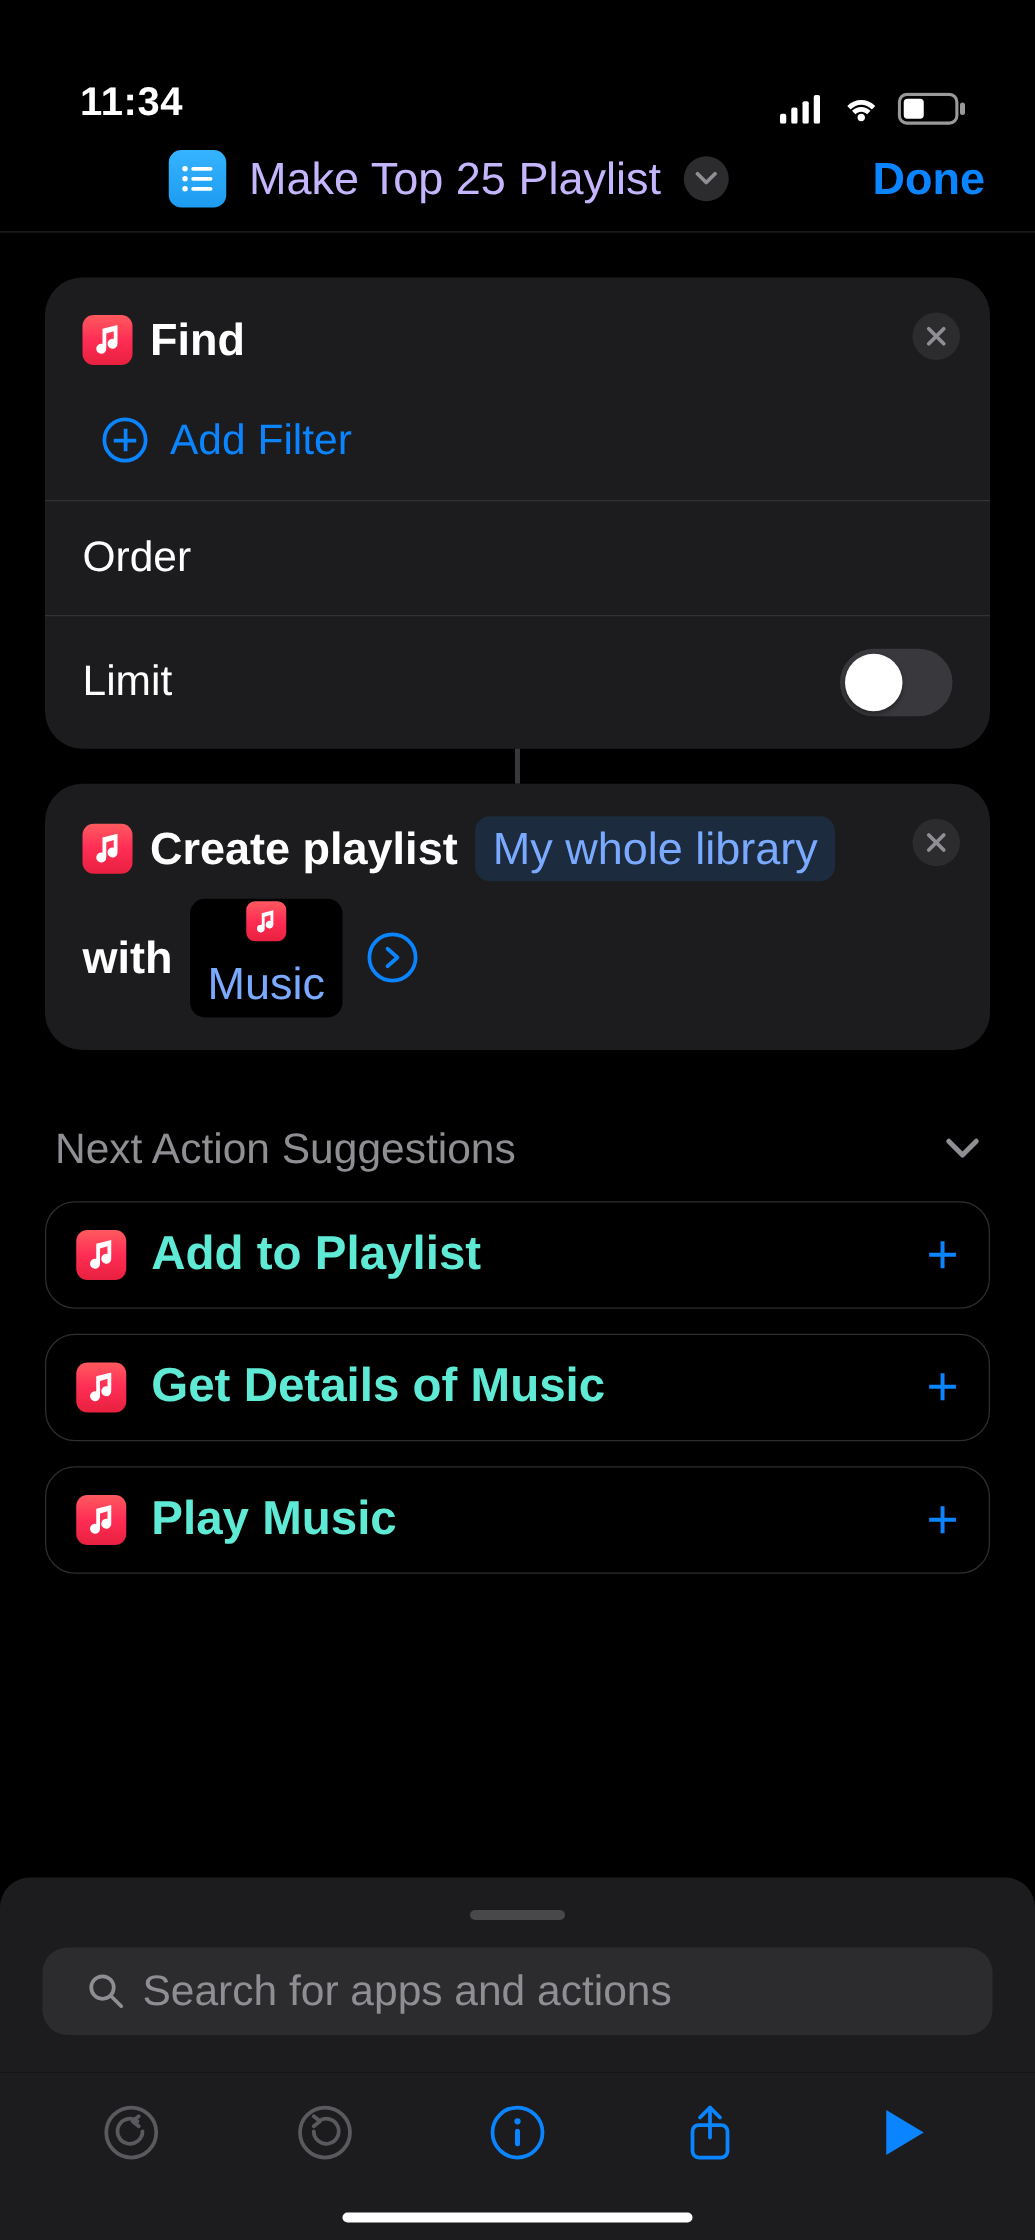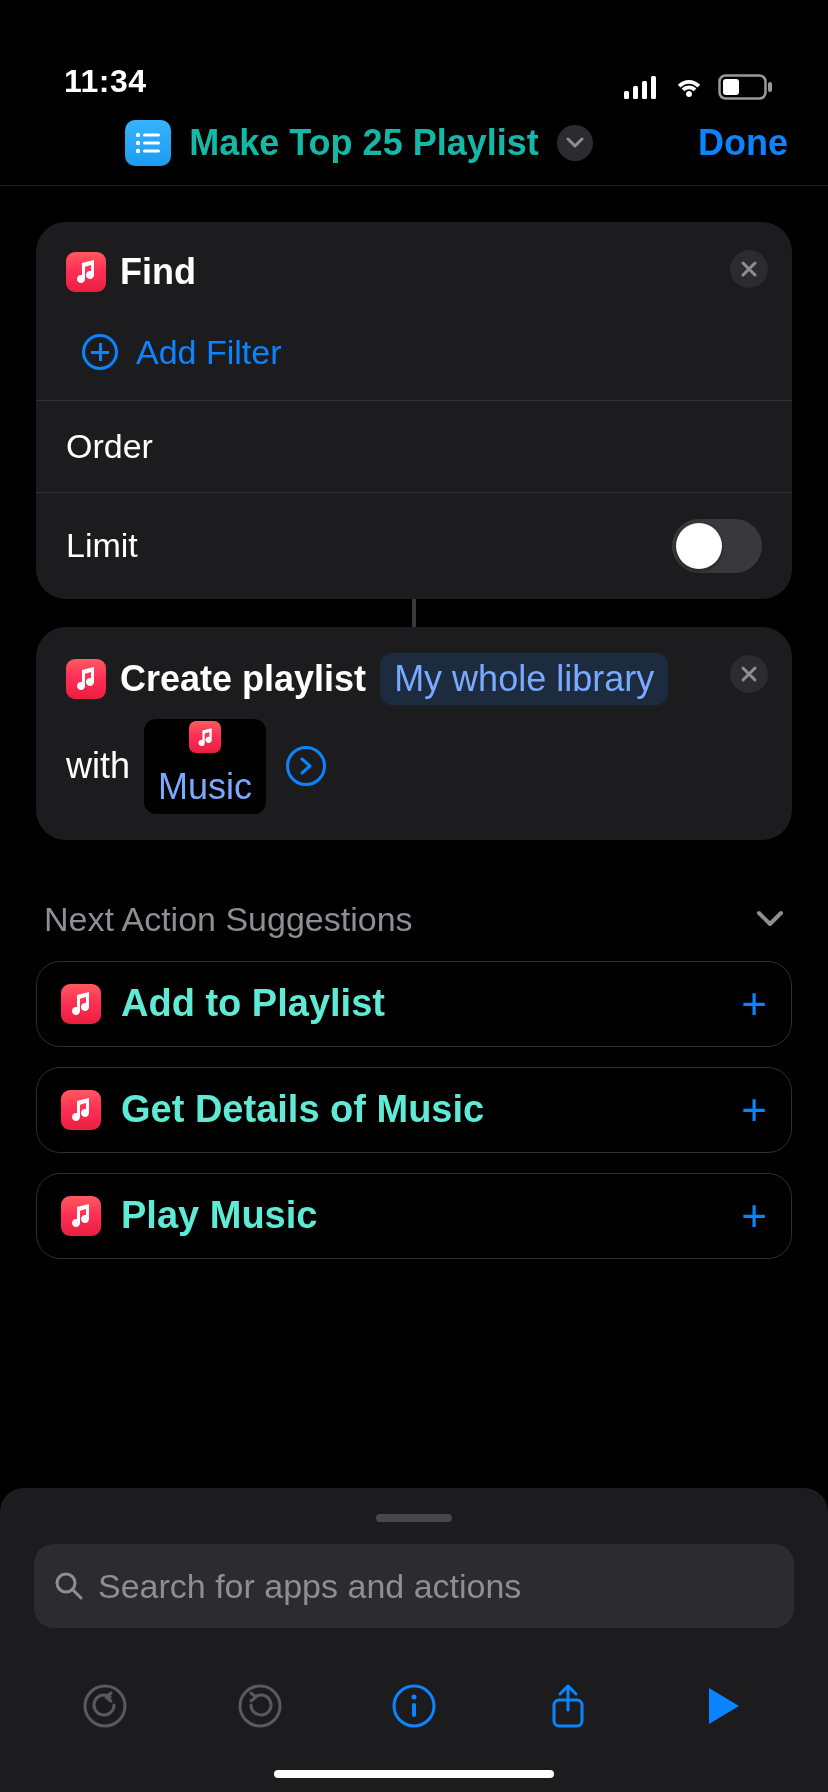--- a/index.html
+++ b/index.html
@@ -9,34 +9,34 @@
     
     .statusbar{display:flex;align-items:flex-end;justify-content:space-between;height:100px;padding:0 54px 0 64px;}
     .time{font-size:32px;font-weight:600;letter-spacing:0.5px;}
     .status-right{display:flex;align-items:center;gap:12px;}
     .status-right svg{display:block;}
 
     
     .nav{display:flex;align-items:center;height:86px;padding:0 40px;border-bottom:1px solid rgba(84,84,88,0.4);}
     .nav-center{flex:1;display:flex;align-items:center;justify-content:center;gap:18px;}
     .shortcut-icon{width:46px;height:46px;border-radius:10px;background:linear-gradient(180deg,#36b4ff,#1d9bf0);display:flex;align-items:center;justify-content:center;}
-    .nav-title{font-size:36px;font-weight:700;color:#14b8a6;}
+    .nav-title{font-size:36px;font-weight:400;color:#c4b5fd;}
     .nav-chevron{width:36px;height:36px;border-radius:18px;background:#2c2c2e;display:flex;align-items:center;justify-content:center;}
     .nav-done{font-size:36px;font-weight:600;color:#0a84ff;margin-left:20px;}
 
     
     .content{padding:36px 36px 0;}
     .card{background:#1c1c1e;border-radius:30px;overflow:hidden;}
 
     .action-row{display:flex;align-items:center;flex-wrap:wrap;gap:14px;padding:26px 30px;position:relative;line-height:1.35;}
     .action-row .close-btn{position:absolute;right:24px;top:28px;width:38px;height:38px;border-radius:19px;background:#2c2c2e;display:flex;align-items:center;justify-content:center;}
     .music-icon{width:40px;height:40px;border-radius:9px;background:linear-gradient(180deg,#ff5a5f,#ff2d55,#e8203f);display:flex;align-items:center;justify-content:center;flex-shrink:0;}
     .music-icon-sm{width:32px;height:32px;border-radius:7px;background:linear-gradient(180deg,#ff5a5f,#ff2d55,#e8203f);display:inline-flex;align-items:center;justify-content:center;flex-shrink:0;vertical-align:middle;}
     .lbl{font-size:36px;font-weight:600;color:#fff;}
-    .lbl-plain{font-size:36px;font-weight:400;color:#fff;}
+    .lbl-plain{font-size:36px;font-weight:700;color:#fff;}
     .token{font-size:36px;font-weight:500;color:#7aaaff;background:#1d2b3f;border-radius:12px;padding:2px 14px;white-space:nowrap;}
     .token2{font-size:36px;font-weight:500;color:#7aaaff;background:#000000;border-radius:12px;padding:2px 14px;display:inline-flex;align-items:center;gap:10px;flex-direction:column;}
     .disclosure{width:40px;height:40px;border:3px solid #0a84ff;border-radius:20px;display:inline-flex;align-items:center;justify-content:center;margin-left:6px;}
 
     .add-filter-row{display:flex;align-items:center;gap:18px;padding:10px 46px 28px;}
     .plus-circle{width:36px;height:36px;border:3.5px solid #0a84ff;border-radius:18px;display:flex;align-items:center;justify-content:center;}
     .plus-circle:before,.plus-circle:after{content:"";position:absolute;background:#0a84ff;}
     .plus-circle{position:relative;}
     .plus-circle:before{width:18px;height:3px;}
     .plus-circle:after{width:3px;height:18px;}
@@ -54,21 +54,21 @@
     .suggestions-header{display:flex;align-items:center;justify-content:space-between;padding:60px 8px 22px;}
     .suggestions-header .t{font-size:34px;color:#8e8e93;font-weight:500;}
 
     .sugg{border:1px solid rgba(84,84,88,0.55);border-radius:24px;padding:20px 24px;display:flex;align-items:center;gap:20px;margin-bottom:20px;}
     .sugg .sugg-lbl{font-size:38px;font-weight:600;color:#5eead4;flex:1;}
     .sugg .plus{font-size:44px;color:#0a84ff;font-weight:300;line-height:1;}
 
     
     .search-panel{position:absolute;left:0;right:0;bottom:134px;background:#1c1c1e;border-radius:24px 24px 0 0;padding:26px 34px 30px;}
     .grabber{width:76px;height:8px;background:#48484a;border-radius:4px;margin:0 auto 22px;}
-    .searchbar{background:#2c2c2e;border-radius:20px;height:84px;display:flex;align-items:center;padding:0 20px;gap:14px;}
+    .searchbar{background:#2c2c2e;border-radius:20px;height:70px;display:flex;align-items:center;padding:0 36px;gap:14px;}
     .searchbar .ph{font-size:34px;color:#8e8e93;}
 
     .toolbar{position:absolute;left:0;right:0;bottom:0;height:134px;background:#1c1c1e;display:flex;align-items:flex-start;justify-content:space-around;padding:22px 28px 0;}
     .tool{width:52px;height:52px;display:flex;align-items:center;justify-content:center;}
 
     .home-ind{position:absolute;bottom:14px;left:50%;transform:translateX(-50%);width:280px;height:8px;background:#fff;border-radius:4px;}
   </style>
 </head>
 <body>
 

